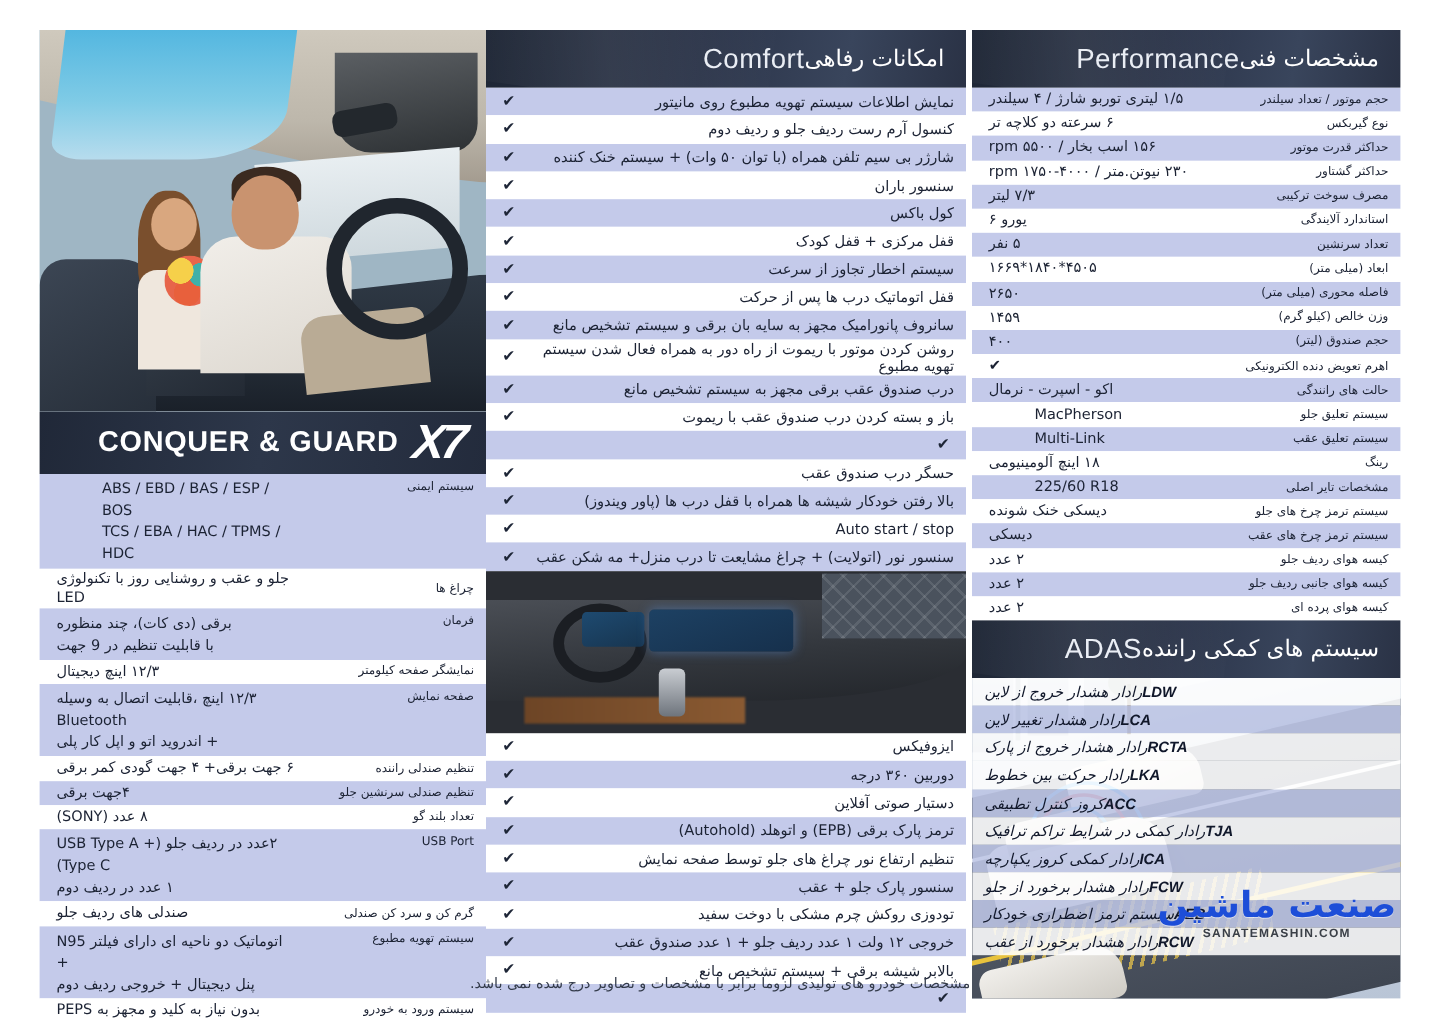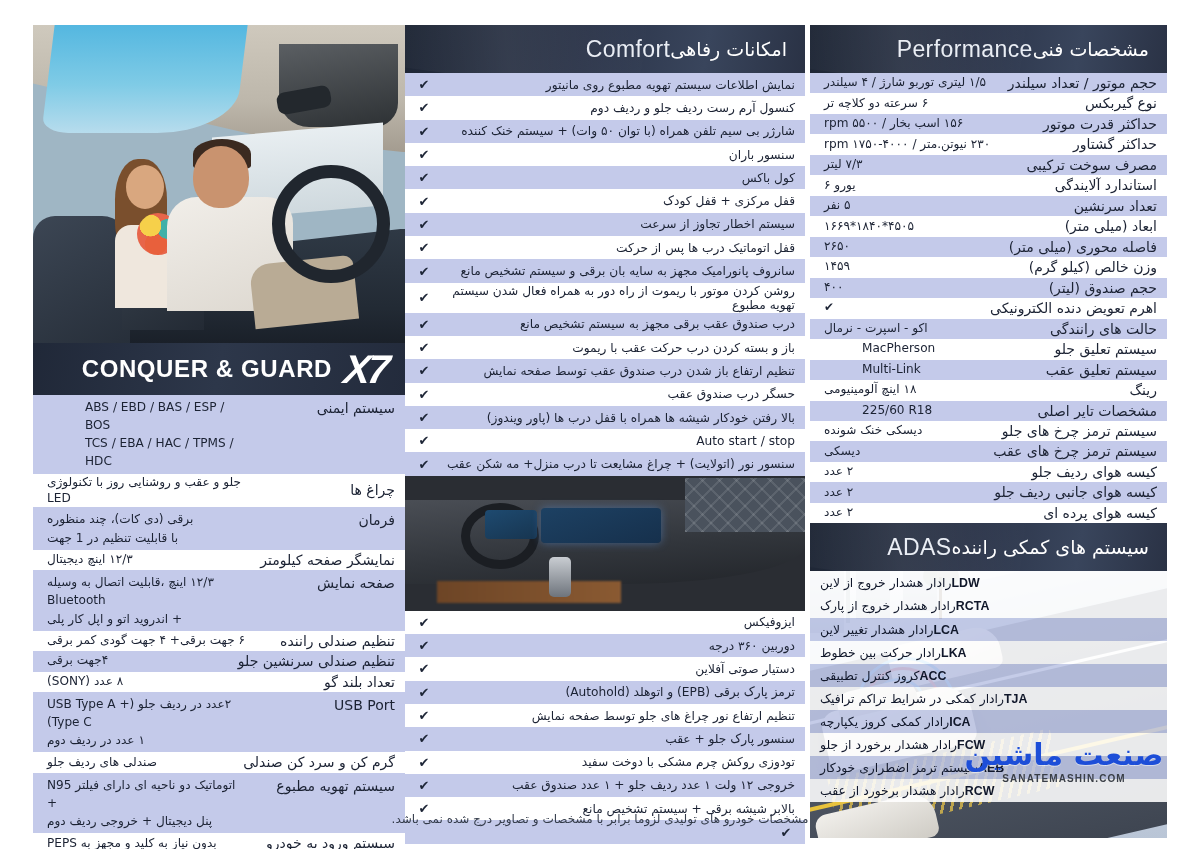--- a/index.html
+++ b/index.html
@@ -55,21 +55,21 @@
     min-height:20.2px;
     padding:1px 10px 1px 10px;
     font-size:12.1px; color:#1b2233;
     line-height:1.32;
     background:#ffffff;
   }
   .row.alt { background:#c4caea; }
   .row .lbl {
     flex:0 0 42%;
     text-align:right; white-space:nowrap;
-    font-size:14px;
+    font-size:10px;
   }
   .row .val {
     flex:1 1 auto;
     text-align:left; padding-left:4px;
     direction:rtl; font-size:12.1px;
   }
   .row .val.ltr { direction:ltr; text-align:left; padding-left:42px; }
 
   
   .frow {
@@ -87,21 +87,21 @@
   .frow .txt.ltr { direction:ltr; text-align:right; }
 
   
   .arow {
     display:flex; align-items:center; justify-content:flex-end;
     min-height:23.1px; padding:1px 10px;
     font-size:12.4px; color:#10172a;
     background:rgba(255,255,255,0.88);
   }
   .arow.alt { background:rgba(190,198,230,0.88); }
-  .arow .atxt { text-align:right; white-space:nowrap; }
+  .arow .atxt { text-align:right; white-space:nowrap;font-style:italic; }
   .arow .acode {
     font-family:"Liberation Sans",sans-serif; font-weight:700;
     margin-right:5px; direction:ltr; display:inline-block;
   }
 
   
   .row.ml { align-items:flex-start; padding-top:3px; padding-bottom:3px; }
   .row.ml .lbl { padding-top:1px; }
   .row.ml .val { line-height:1.5; }
 
@@ -406,21 +406,21 @@
         <div class="row">
           <div class="lbl">چراغ ها</div>
           <div class="val">
             <div>جلو و عقب و روشنایی روز با تکنولوژی LED</div>
           </div>
         </div>
         <div class="row alt ml">
           <div class="lbl">فرمان</div>
           <div class="val">
             <div>برقی (دی کات)، چند منظوره</div>
-            <div>با قابلیت تنظیم در 1 جهت</div>
+            <div>با قابلیت تنظیم در 9 جهت</div>
           </div>
         </div>
         <div class="row">
           <div class="lbl">نمایشگر صفحه کیلومتر</div>
           <div class="val">
             <div>۱۲/۳ اینچ دیجیتال</div>
           </div>
         </div>
         <div class="row alt ml">
           <div class="lbl">صفحه نمایش</div>
@@ -522,25 +522,24 @@
         </div>
         <div class="frow">
           <div class="txt">روشن کردن موتور با ریموت از راه دور به همراه فعال شدن سیستم تهویه مطبوع</div>
           <div class="tick">✔</div>
         </div>
         <div class="frow alt">
           <div class="txt">درب صندوق عقب برقی مجهز به سیستم تشخیص مانع</div>
           <div class="tick">✔</div>
         </div>
         <div class="frow">
-          <div class="txt">باز و بسته کردن درب حرکت عقب با ریموت</div>
-          <div class="tick">✔</div>
-        </div>
-        <div class="frow alt">
-          <div class="txt">تنظیم ارتفاع باز شدن درب صندوق عقب توسط صفحه نمایش</div>
+          <div class="txt">باز و بسته کردن درب صندوق عقب با ریموت</div>
+          <div class="tick">✔</div>
+        </div>
+        <div class="frow alt">
           <div class="tick">✔</div>
         </div>
         <div class="frow">
           <div class="txt">حسگر درب صندوق عقب</div>
           <div class="tick">✔</div>
         </div>
         <div class="frow alt">
           <div class="txt">بالا رفتن خودکار شیشه ها همراه با قفل درب ها (پاور ویندوز)</div>
           <div class="tick">✔</div>
         </div>
@@ -769,25 +768,25 @@
       <div class="car3"></div>
       <div class="wave blue w3"></div>
       <div class="wave red w2"></div>
       <div class="wave blue w1"></div>
       <div class="car-main"></div>
 
       <div class="adas-list" id="adas-rows">
           <div class="arow">
             <div class="atxt"><span class="acode">LDW</span><span>رادار هشدار خروج از لاین</span></div>
           </div>
+          <div class="arow alt">
+            <div class="atxt"><span class="acode">LCA</span><span>رادار هشدار تغییر لاین</span></div>
+          </div>
           <div class="arow">
             <div class="atxt"><span class="acode">RCTA</span><span>رادار هشدار خروج از پارک</span></div>
-          </div>
-          <div class="arow alt">
-            <div class="atxt"><span class="acode">LCA</span><span>رادار هشدار تغییر لاین</span></div>
           </div>
           <div class="arow">
             <div class="atxt"><span class="acode">LKA</span><span>رادار حرکت بین خطوط</span></div>
           </div>
           <div class="arow alt">
             <div class="atxt"><span class="acode">ACC</span><span>کروز کنترل تطبیقی</span></div>
           </div>
           <div class="arow">
             <div class="atxt"><span class="acode">TJA</span><span>رادار کمکی در شرایط تراکم ترافیک</span></div>
           </div>

